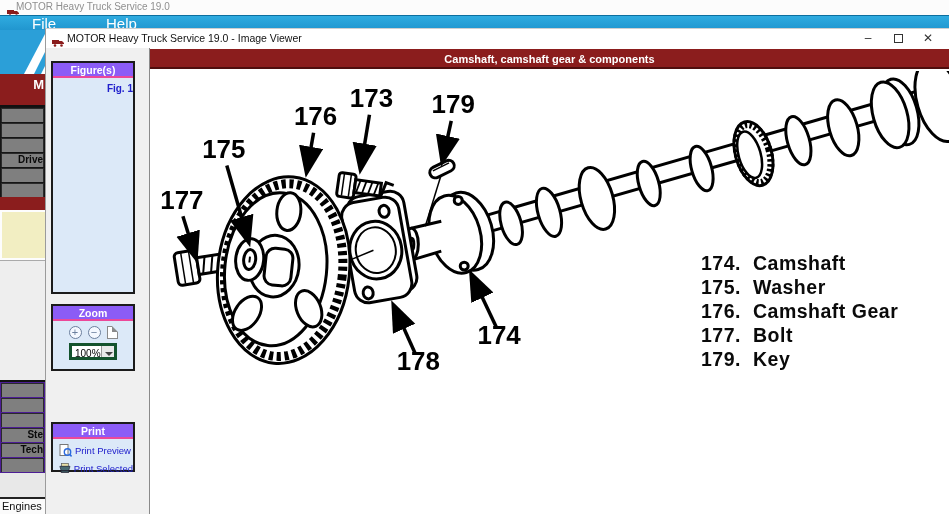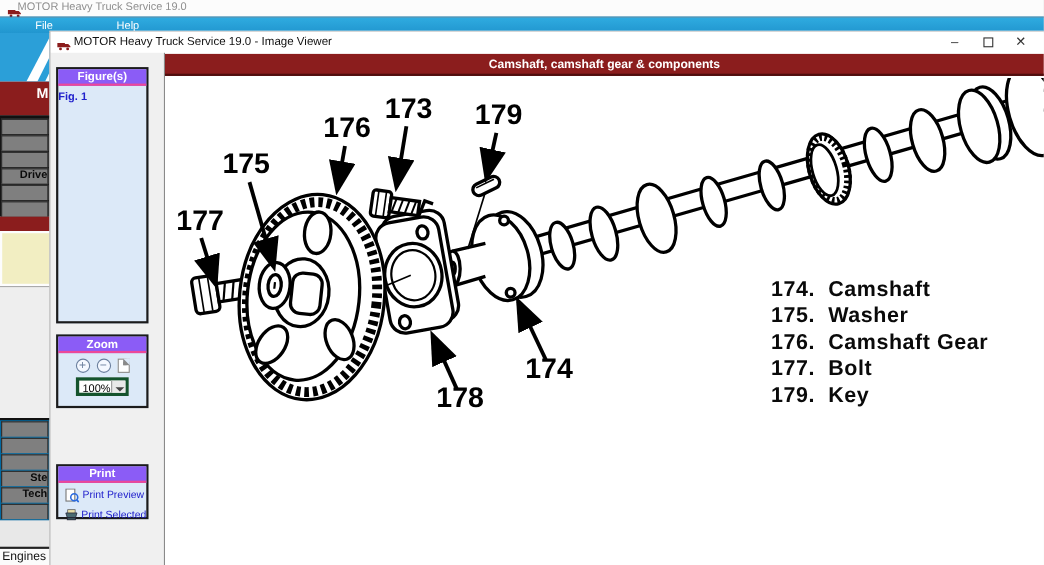--- a/index.html
+++ b/index.html
@@ -7,38 +7,38 @@
   .screen { position:relative; width:949px; height:514px; background:#fff; overflow:hidden; }
 
   
   .app-titlebar { position:absolute; left:0; top:0; width:949px; height:15px; background:#fcfcfc; }
   .app-titlebar .title { position:absolute; left:16px; top:1px; font-size:10px; color:#8f8f8f; }
   .app-icon { position:absolute; left:7px; top:3px; }
 
   
   .menubar { position:absolute; left:0; top:15px; width:949px; height:15px;
              background:linear-gradient(#2fabe0,#2196cf); border-top:1px solid #0d6f9f; }
-  .menu-item { position:absolute; top:1px; color:#fff; font-size:10px; height:14px; line-height:14px; padding:0 6px; cursor:default; }
+  .menu-item { position:absolute; top:1px; color:#fff; font-size:15px; height:14px; line-height:14px; padding:0 6px; cursor:default; }
   .menu-file { left:26px; }
   .menu-help { left:100px; }
 
   
   .left-strip { position:absolute; left:0; top:30px; width:45px; height:484px; background:#e8e8e8; }
   .logo-block { position:relative; height:44px; background:#2b9fd8; overflow:hidden; }
   .red-band1 { height:31px; background:#8b1d1d; color:#fff; font-weight:bold; font-size:13px;
                text-align:right; padding:3px 1px 0 0; }
   .btn-stack { background:#151515; padding:1px 1px 0 1px; border-top:2px solid #111; }
   .side-btn { height:14px; background:#7f7f7f; border:1px solid #2a2a2a; border-bottom:none; margin-bottom:1px;
               font-size:10px; font-weight:bold; color:#0a0a0a; text-align:right; line-height:12px;
               overflow:hidden; white-space:nowrap; }
   .btn-stack .side-btn:last-child { margin-bottom:0; }
   .red-band2 { height:13px; background:#8b1d1d; }
   .yellow-block { height:50px; background:#f2eec2; border:2px solid #fdfdfd; border-right:none; }
   .list-block { height:120px; background:#eeeeee; border-top:1px solid #aaa; }
-  .btn-stack2 { background:#0369a1; padding:1px 1px 1px 1px; }
+  .btn-stack2 { background:#4c1d95; padding:1px 1px 1px 1px; }
   .engines-bar { position:absolute; left:0; bottom:0; width:45px; height:17px; background:#fbfbfb;
                  border-top:2px solid #222; font-size:11px; color:#111; padding:1px 0 0 2px; white-space:nowrap; overflow:hidden; }
 
   
   .viewer { position:absolute; left:45px; top:28px; width:904px; height:486px; background:#fff;
             border-left:1px solid #9b9b9b; border-top:1px solid #cfcfcf; }
   .viewer-titlebar { position:absolute; left:0; top:0; right:0; height:19px; background:#fff; }
   .viewer-titlebar .vtitle { position:absolute; left:21px; top:3px; font-size:10.5px; color:#111; }
   .viewer-icon { position:absolute; left:6px; top:4px; }
   .win-controls { position:absolute; right:6px; top:0; height:19px; display:flex; }
@@ -48,21 +48,21 @@
   .viewer-body { position:absolute; left:0; top:19px; right:0; bottom:0; }
 
   
   .sidebar { position:absolute; left:0; top:0; width:103px; bottom:0; background:#f0f0f0; }
   .panel { position:absolute; left:5px; width:84px; border:2px solid #1b1b1b; background:#dce9f8; }
   .panel-header { background:#8b5cf6; color:#fff; font-weight:bold; font-size:10.5px; text-align:center;
                   height:15px; line-height:15px; border-bottom:2px solid #ec4899; }
   .panel-figures { top:13px; height:233px; }
   .panel-zoom { top:256px; height:67px; }
   .panel-print { top:346px; height:50px;margin-top:28px; }
-  .fig-link { display:block; margin-top:5px; text-align:left; color:#2121cc; font-weight:bold; font-size:10px; cursor:pointer; }
+  .fig-link { display:block; margin-top:5px; text-align:right; color:#2121cc; font-weight:bold; font-size:10px; cursor:pointer; }
   .zoom-icons { display:flex; justify-content:center; gap:6px; margin-top:5px; align-items:center; }
   .zoom-circle { width:13px; height:13px; border:1.5px solid #6b7f9e; border-radius:50%; color:#6b7f9e;
                  font-size:11px; line-height:10px; text-align:center; background:#f4f8ff; cursor:pointer; }
   .page-icon { width:11px; height:13px; background:#fff; border:1px solid #8a8a8a; position:relative; cursor:pointer; }
   .page-icon::after { content:""; position:absolute; right:-1px; top:-1px; border:3px solid;
                       border-color:#dce9f8 #dce9f8 #8a8a8a #8a8a8a; }
   .combo { display:flex; width:48px; height:17px; margin:4px auto 0 auto; border:3px solid #14532d; background:#fff; }
   .combo-value { flex:1; font-size:10px; padding:2px 0 0 3px; color:#000; }
   .combo-arrow { width:15px; background:#e9e9e9; border-left:1px solid #999; position:relative; cursor:pointer; }
   .combo-arrow::after { content:""; position:absolute; left:3px; top:6px; border:4px solid;

